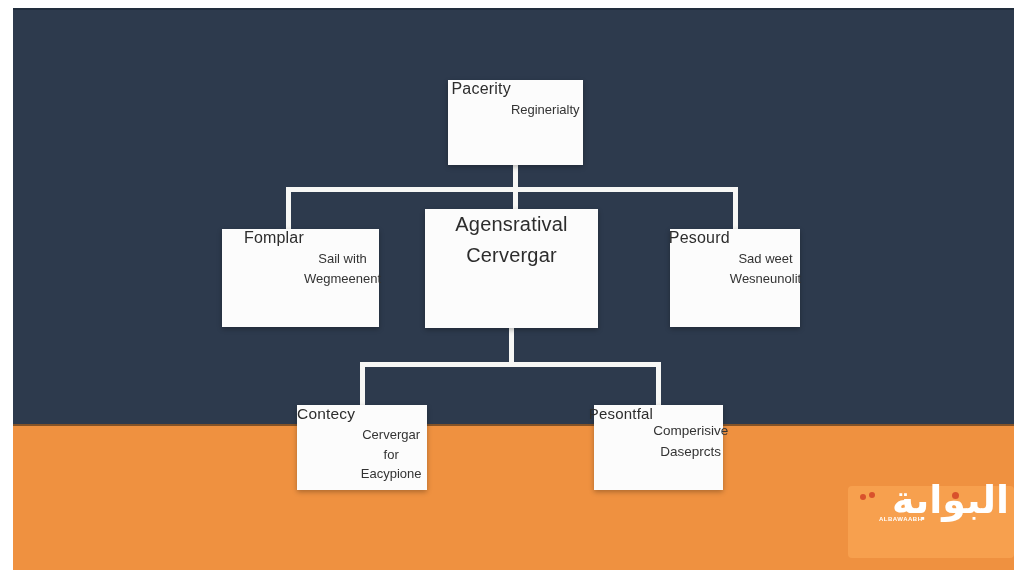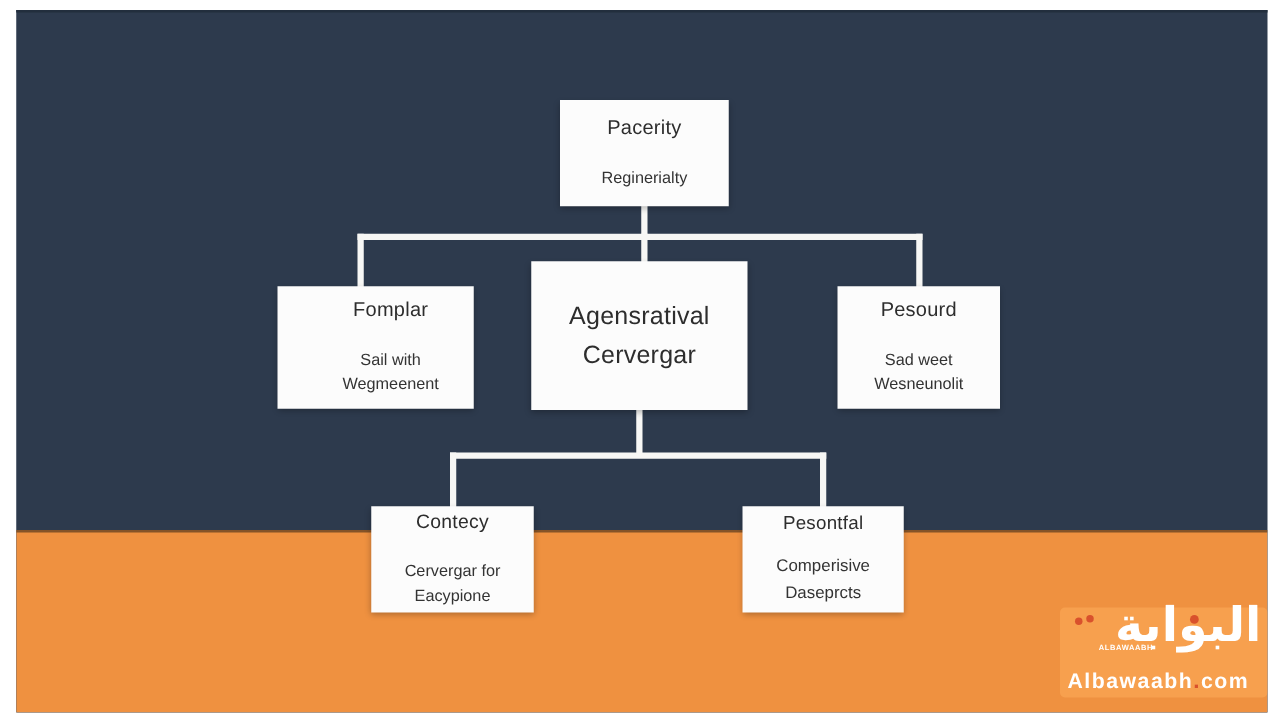--- a/index.html
+++ b/index.html
@@ -12,21 +12,21 @@
     background:#2d3a4d;border-top:2px solid #222e3d;overflow:hidden;
   }
   .orange-band{
     position:absolute;left:0;bottom:0;width:100%;height:144px;
     background:#ef9140;border-top:2px solid rgba(45,32,18,0.55);
   }
   .cline{position:absolute;background:#f7f7f5;}
   .node{
     position:absolute;background:#fcfcfc;
     box-shadow:0 2px 5px rgba(0,0,0,0.28);
-    display:flex;flex-direction:column;justify-content:center;
+    display:flex;flex-direction:row;justify-content:center;
     text-align:center;color:#2d2d2d;
   }
   .node-title{font-size:16px;font-weight:500;letter-spacing:0.2px;}
   .node-sub{font-size:13px;font-weight:400;line-height:1.5;margin-top:20px;color:#333333;}
   .node-title-big{font-size:20px;font-weight:500;line-height:1.55;letter-spacing:0.2px;}
   .node-sub-tight{font-size:13.5px;font-weight:400;line-height:1.55;margin-top:16px;color:#333333;}
   .logo{
     position:absolute;left:835px;top:476px;width:166px;height:72px;
     background:#f7a04e;border-radius:4px;
   }
@@ -109,19 +109,16 @@
         <div>Daseprcts</div>
       </div>
     </div>
 
     <div class="logo">
       <div class="logo-arabic">البوابة</div>
       <div class="logo-dot" style="left:12px;top:8px;width:6px;height:6px;"></div>
       <div class="logo-dot" style="left:21px;top:6px;width:6px;height:6px;"></div>
       <div class="logo-dot" style="left:104px;top:6px;width:7px;height:7px;"></div>
       <div class="logo-badge">ALBAWAABH</div>
-      <div class="logo-domain">
-        <span>Albawaabh</span><span class="red-dot">.</span><span>com</span>
-      </div>
     </div>
 
   </div>
 </div>
 
 </body></html>

